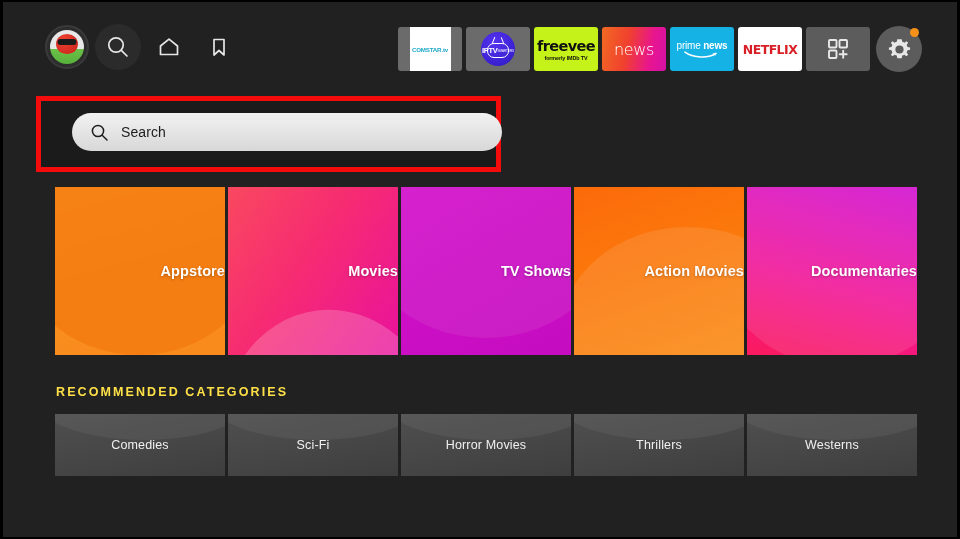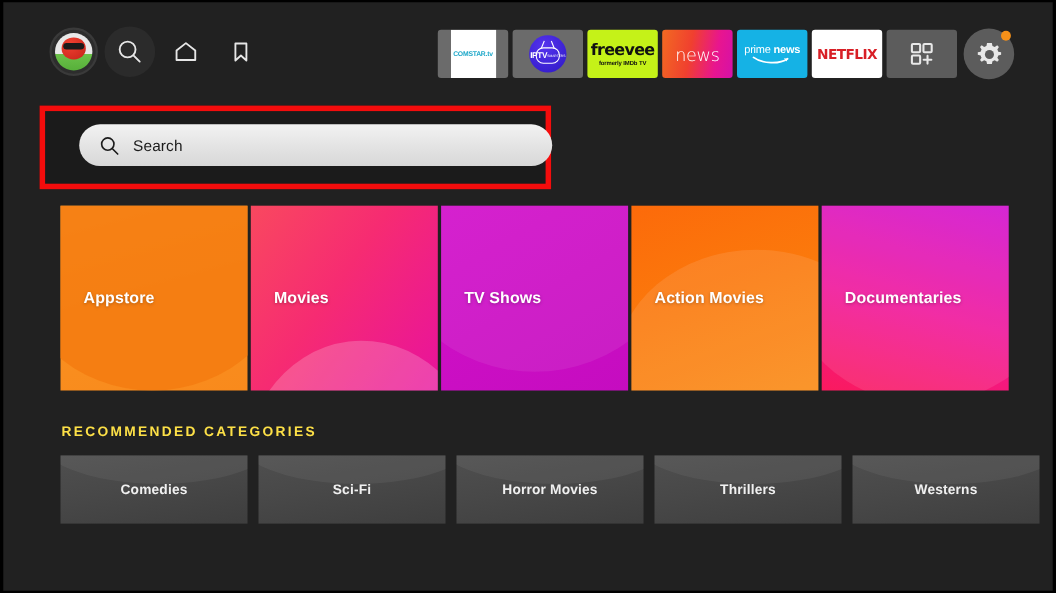--- a/index.html
+++ b/index.html
@@ -154,21 +154,21 @@
     color: #1c1c1c; font-size: 14px; letter-spacing: 0.1px;
   }
 
   
   #hero-row {
     position: absolute; left: 52px; top: 185px;
     display: flex; gap: 3px;
   }
   .hero {
     width: 170px; height: 168px; position: relative; overflow: hidden;
-    display: flex; align-items: center; justify-content: flex-start; padding-left: 21px;
+    display: flex; align-items: center; justify-content: flex-end; padding-left: 21px;
   }
   .hero span {
     position: relative; z-index: 3; color: #fff; font-size: 14.5px;
     font-weight: bold; letter-spacing: 0.1px;
     text-shadow: 0 1px 3px rgba(0,0,0,0.28);
   }
   .hero .blob { position: absolute; z-index: 1; }
 
   .hero-appstore { background: linear-gradient(165deg,#fba333 0%,#f99020 45%,#f98a1c 100%); }
   .hero-appstore .blob {
@@ -199,21 +199,21 @@
   }
 
   
   #rec-title {
     position: absolute; left: 53px; top: 383px;
     color: #fde047; font-size: 12.5px; font-weight: bold;
     letter-spacing: 2.1px;
   }
   #rec-row {
     position: absolute; left: 52px; top: 412px;
-    display: flex; gap: 10px; font-weight: bold;
+    display: flex; gap: 3px;
   }
   .rec {
     width: 170px; height: 62px; position: relative; overflow: hidden;
     display: flex; align-items: center; justify-content: center;
     background: linear-gradient(170deg,#4f4f4f 0%,#484848 45%,#3e3e3e 100%);
   }
   .rec .sheen {
     position: absolute; left: -15%; top: -108%;
     width: 135%; height: 150%; border-radius: 50%;
     background: rgba(255,255,255,0.055); z-index: 1;

